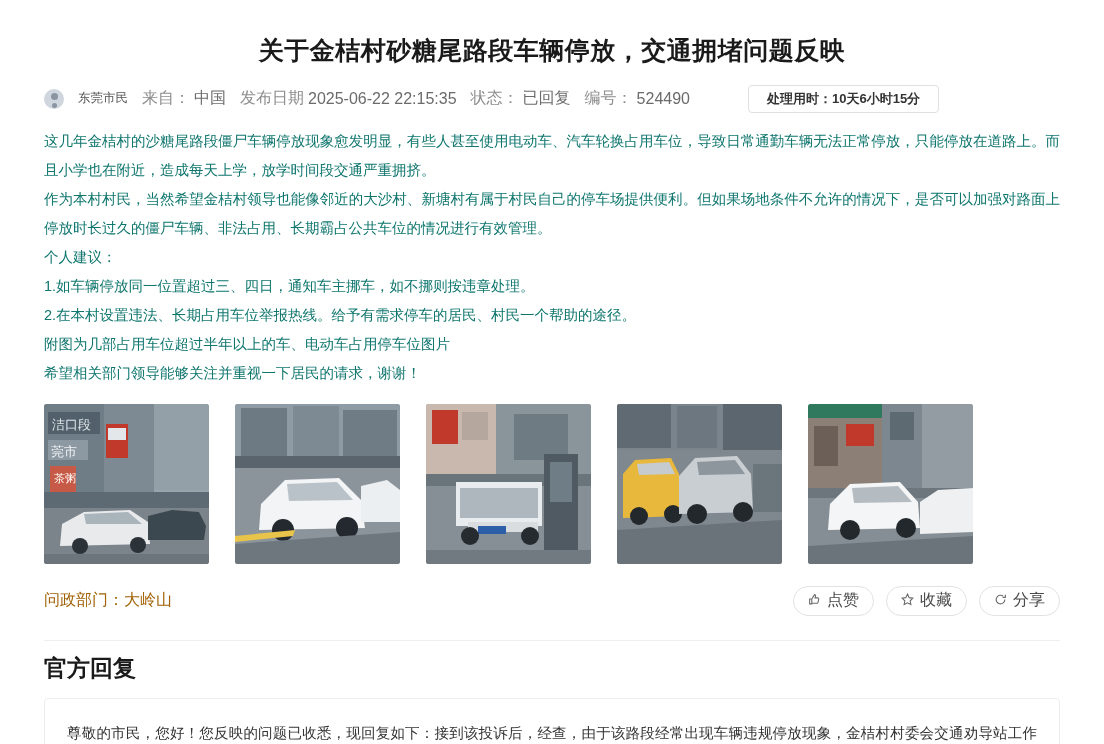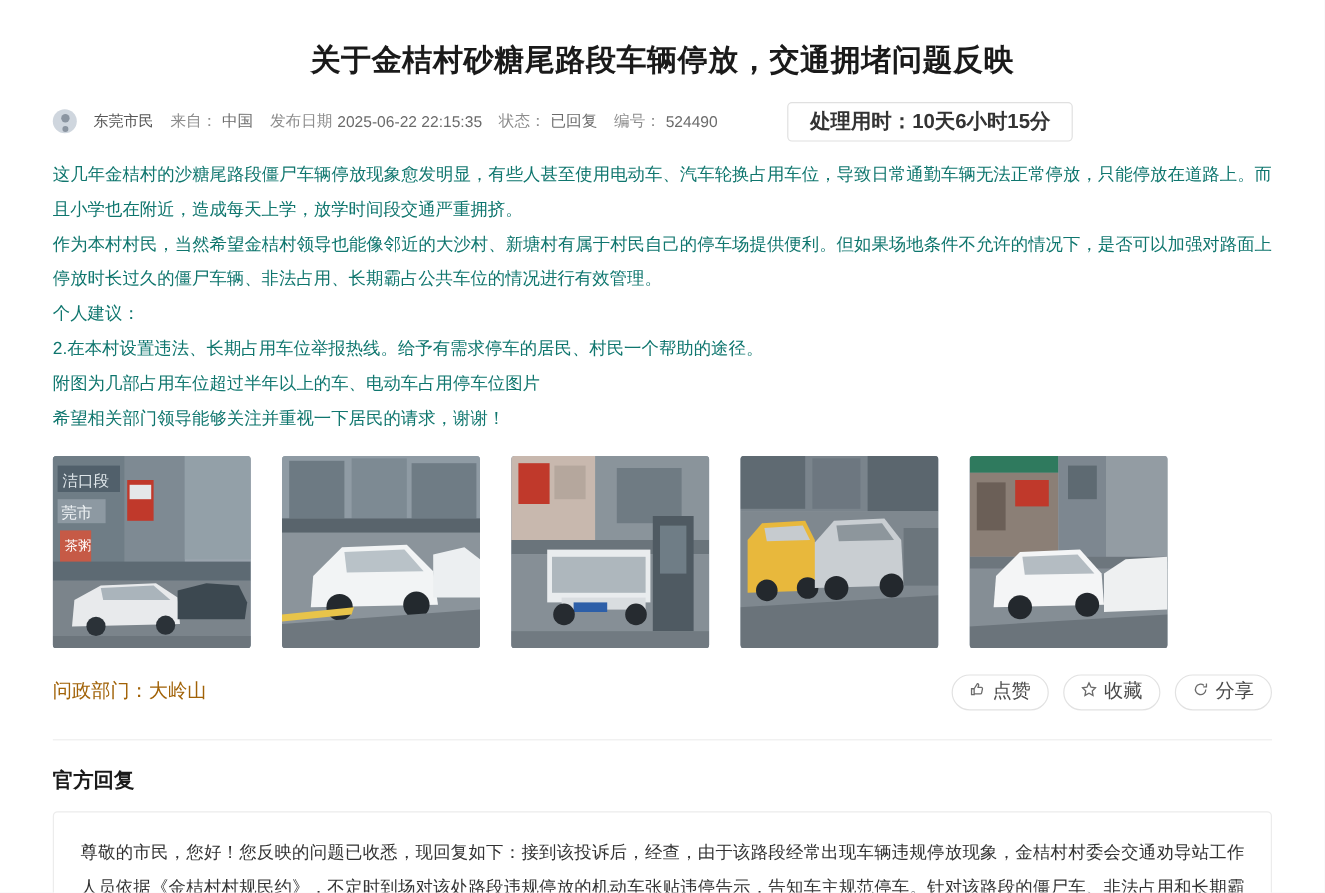--- a/index.html
+++ b/index.html
@@ -51,29 +51,29 @@
     width: 7px; height: 7px;
     margin-left: -3.5px;
     border-radius: 50%;
     background: #8b95a1;
     box-shadow: 0 9px 0 -1px #8b95a1;
   }
   .author-name {
     font-size: 12.5px;
     color: #555;
   }
-  .meta-item { font-size: 13px; color: #8d8d8d; }
+  .meta-item { font-size: 16px; color: #8d8d8d; }
   .meta-val { color: #6b6b6b; }
   .duration-badge {
     margin-left: 44px;
     border: 1px solid #e0e0e0;
     border-radius: 4px;
     background: #fff;
     padding: 4px 18px;
-    font-size: 17px;
+    font-size: 13px;
     color: #333;
     font-weight: bold;
   }
   .body-text {
     margin-top: 14px;
     font-size: 14.5px;
     color: #0f766e;
     line-height: 2.0;
     text-align: justify;
   }
@@ -121,22 +121,22 @@
     font-size: 16px;
     color: #4a4a4a;
     cursor: pointer;
   }
   .action-btn svg { width: 13px; height: 13px; flex: none; }
   .divider {
     margin-top: 22px;
     border-top: 1px solid #eeeeee;
   }
   .reply-title {
-    margin-top: 22px;
-    font-size: 17px;
+    margin-top: 12px;
+    font-size: 23px;
     font-weight: bold;
     color: #1a1a1a;
   }
   .reply-box {
     margin-top: 14px;
     border: 1px solid #ececec;
     border-radius: 4px;
     background: #fff;
     padding: 20px 22px;
     font-size: 14.5px;
@@ -164,20 +164,21 @@
       <span class="meta-item meta-val" style="margin-left:-10px;">已回复</span>
       <span class="meta-item">编号：</span>
       <span class="meta-item meta-val" style="margin-left:-10px;">524490</span>
       <span class="duration-badge">处理用时：10天6小时15分</span>
     </div>
 
     <div class="body-text">
       <p>这几年金桔村的沙糖尾路段僵尸车辆停放现象愈发明显，有些人甚至使用电动车、汽车轮换占用车位，导致日常通勤车辆无法正常停放，只能停放在道路上。而且小学也在附近，造成每天上学，放学时间段交通严重拥挤。</p>
       <p>作为本村村民，当然希望金桔村领导也能像邻近的大沙村、新塘村有属于村民自己的停车场提供便利。但如果场地条件不允许的情况下，是否可以加强对路面上停放时长过久的僵尸车辆、非法占用、长期霸占公共车位的情况进行有效管理。</p>
       <p>个人建议：</p>
+      <p>1.如车辆停放同一位置超过三、四日，通知车主挪车，如不挪则按违章处理。</p>
       <p>2.在本村设置违法、长期占用车位举报热线。给予有需求停车的居民、村民一个帮助的途径。</p>
       <p>附图为几部占用车位超过半年以上的车、电动车占用停车位图片</p>
       <p>希望相关部门领导能够关注并重视一下居民的请求，谢谢！</p>
     </div>
 
     <div class="gallery">
 
       <div class="photo">
         <svg viewBox="0 0 165 160" preserveAspectRatio="none">
           <rect x="0" y="0" width="165" height="160" fill="#9aa4ad"></rect>

